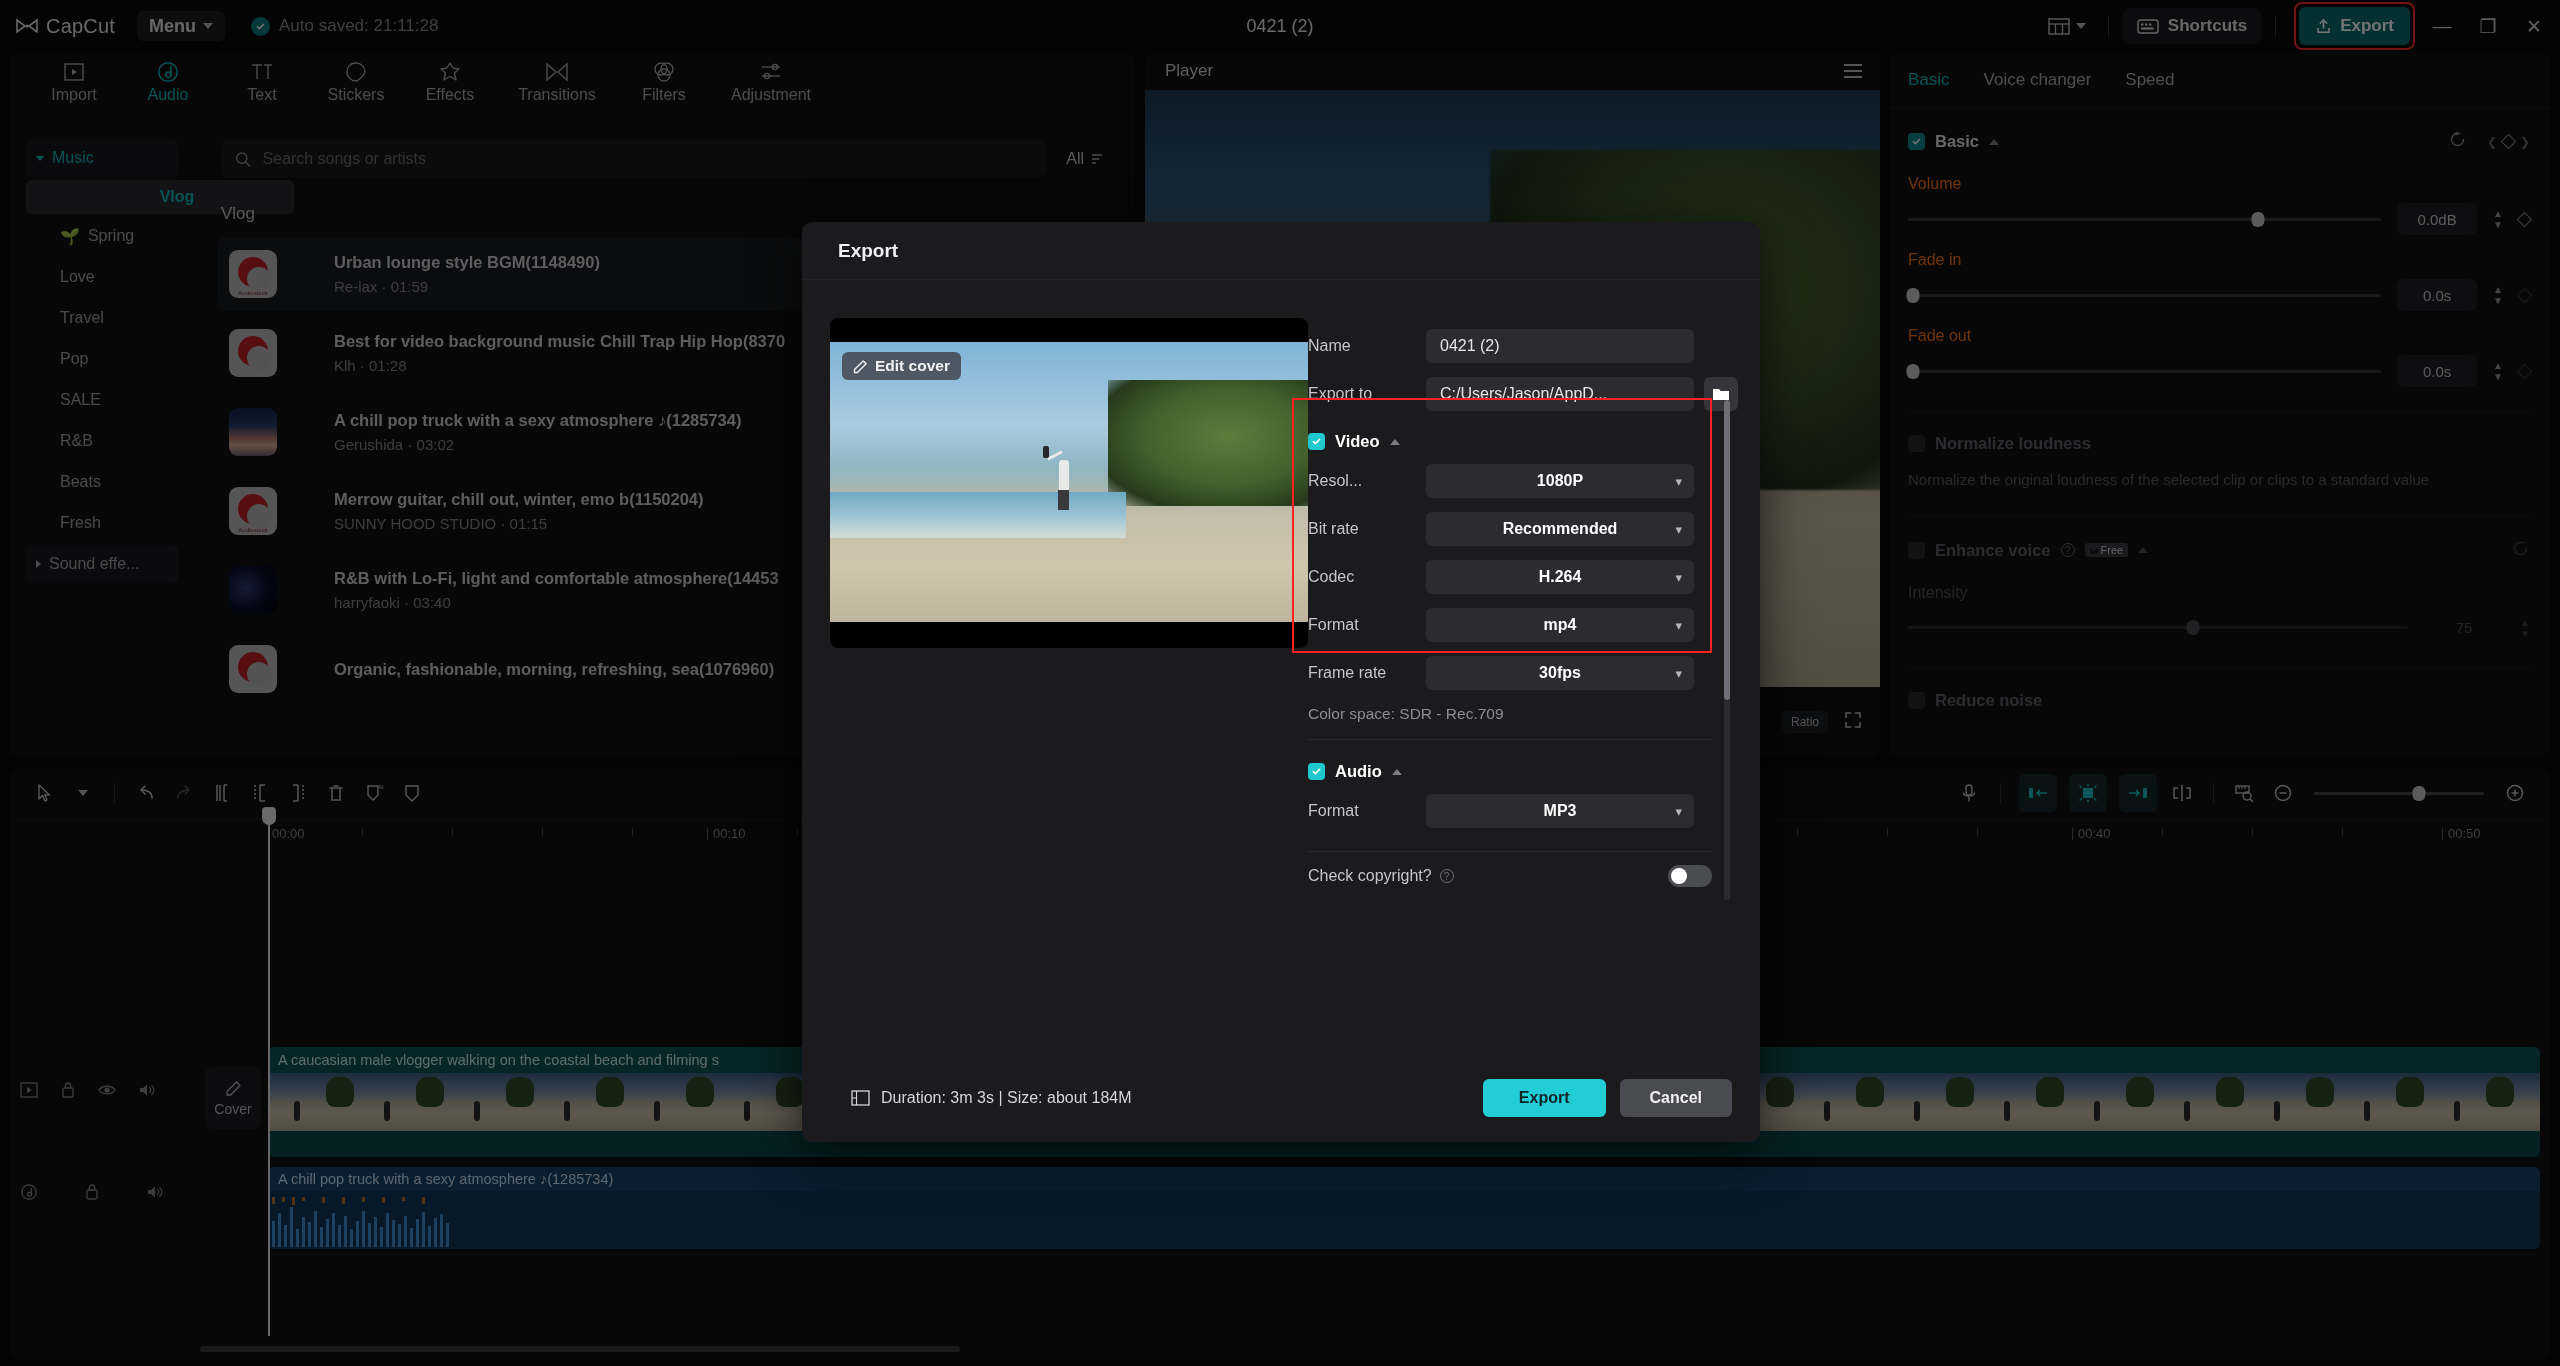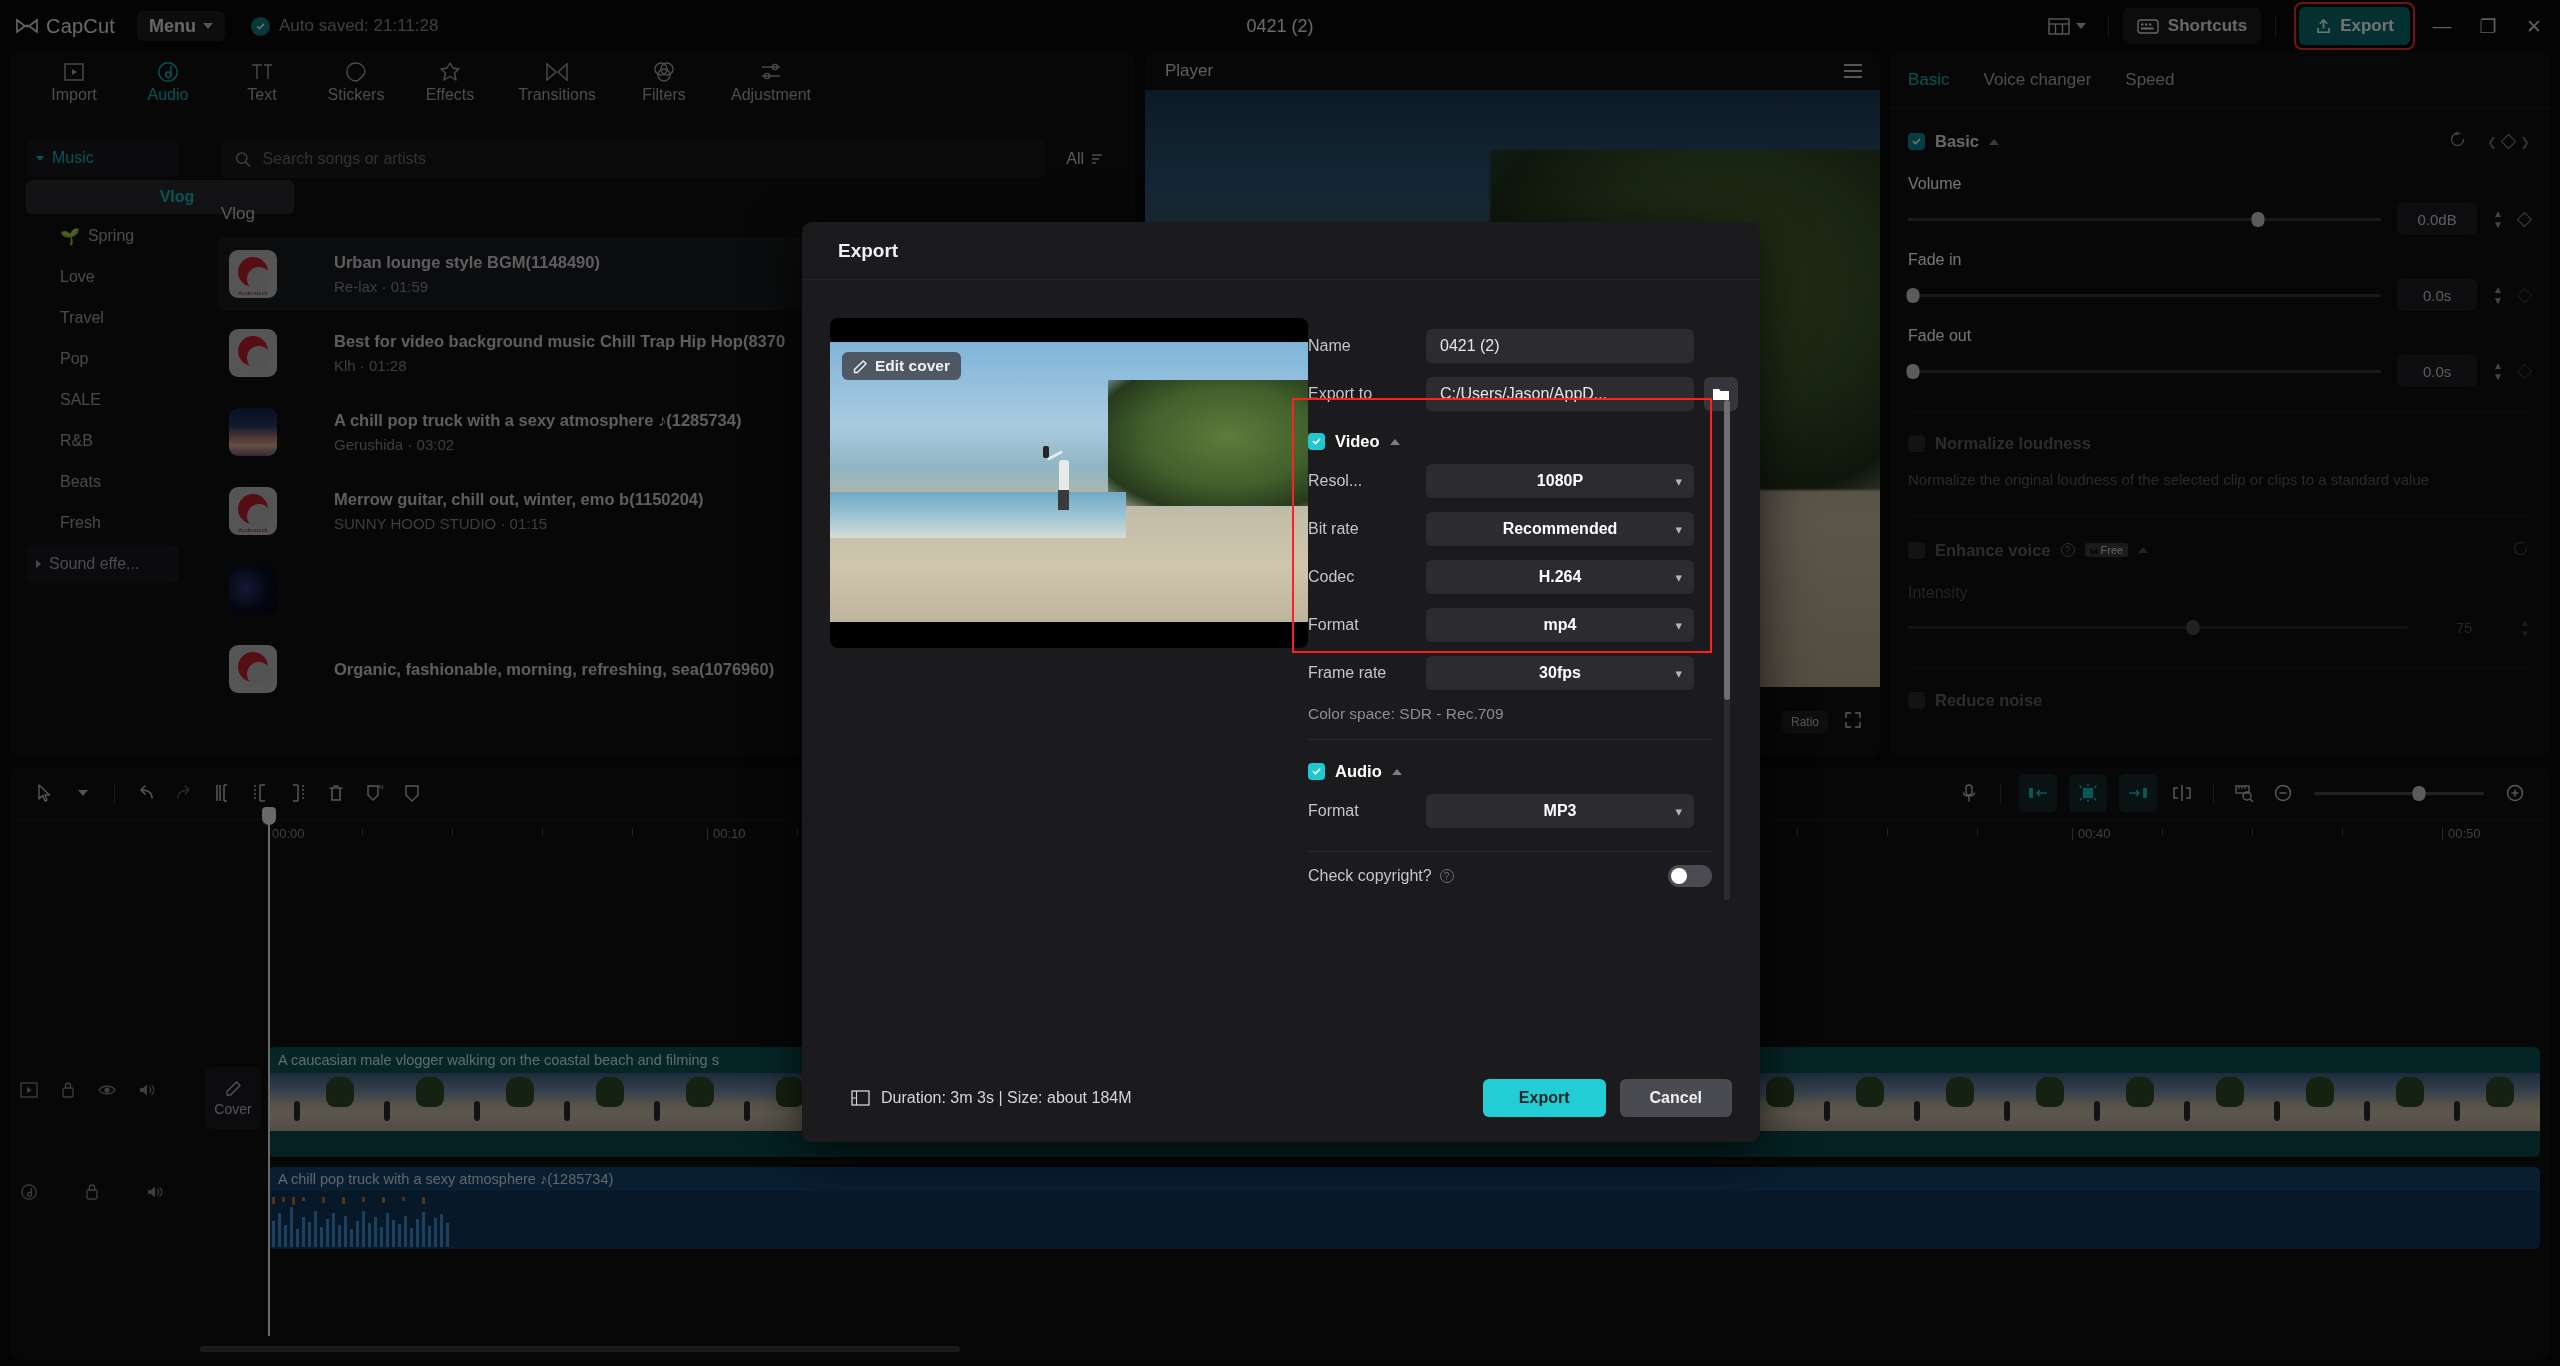--- a/index.html
+++ b/index.html
@@ -139,21 +139,21 @@
   .rtab { font-size: 17px; color: #aeaeb2; }
   .rtab.active { color: #13b9bd; }
   .sect-head { display: flex; align-items: center; gap: 10px; padding: 22px 20px 6px 18px; }
   .cbx { width: 17px; height: 17px; border-radius: 4px; background: #0f8a8f; display: flex; align-items: center; justify-content: center; }
   .cbx.off { background: #2a2a2e; }
   .cbx svg { display: block; }
   .sect-name { font-size: 16.5px; color: #e3e3e6; font-weight: bold; }
   .sect-name.dim { color: #63636a; }
   .tri-up { width:0;height:0;border-left:5px solid transparent;border-right:5px solid transparent;border-bottom:6px solid #7d7d83; }
   .head-right { margin-left: auto; display: flex; align-items: center; gap: 20px; color: #8d8d93; }
-  .row-label { font-size: 16px; color: #ffffff; padding: 16px 0 0 18px; }
+  .row-label { font-size: 16px; color: #f97316; padding: 16px 0 0 18px; }
   .row-label.dim { color: #4f4f55; }
   .slider-row { display: flex; align-items: center; gap: 16px; padding: 10px 20px 0 18px; }
   .track { position: relative; flex: 1; height: 3px; background: #3a3a3f; border-radius: 2px; }
   .track.dim { background:#2a2a2e; }
   .knob { position: absolute; top: -6px; width: 13px; height: 15px; border-radius: 6px; background: #c9c9cd; transform: translateX(-50%); }
   .knob.dim { background:#4a4a50; }
   .numbox { width: 80px; height: 32px; background: #202024; border-radius: 6px; display: flex; align-items: center; justify-content: center; font-size: 15px; color: #c9c9cd; }
   .numbox.dim { background:transparent; color:#4f4f55; }
   .spin { display:flex; flex-direction:column; gap:2px; color:#9a9aa0; font-size:10px; line-height:9px; }
   .diamond { width:11px; height:11px; border:1.5px solid #8d8d93; transform: rotate(45deg); }
@@ -509,20 +509,24 @@
             <span class="as-label">Audiostock</span>
           </div>
         <div class="song-meta">
           <div class="song-title">Merrow guitar, chill out, winter, emo b(1150204)</div>
           <div class="song-sub">SUNNY HOOD STUDIO · 01:15</div>
         </div>
       </div>
 
       <div class="song">
         <div class="cover lofi"></div>
+        <div class="song-meta">
+          <div class="song-title">R&amp;B with Lo-Fi, light and comfortable atmosphere(14453</div>
+          <div class="song-sub">harryfaoki · 03:40</div>
+        </div>
       </div>
 
       <div class="song">
         <div class="cover audiostock">
             <span class="moon"></span>
           </div>
         <div class="song-meta">
           <div class="song-title">Organic, fashionable, morning, refreshing, sea(1076960)</div>
         </div>
       </div>

